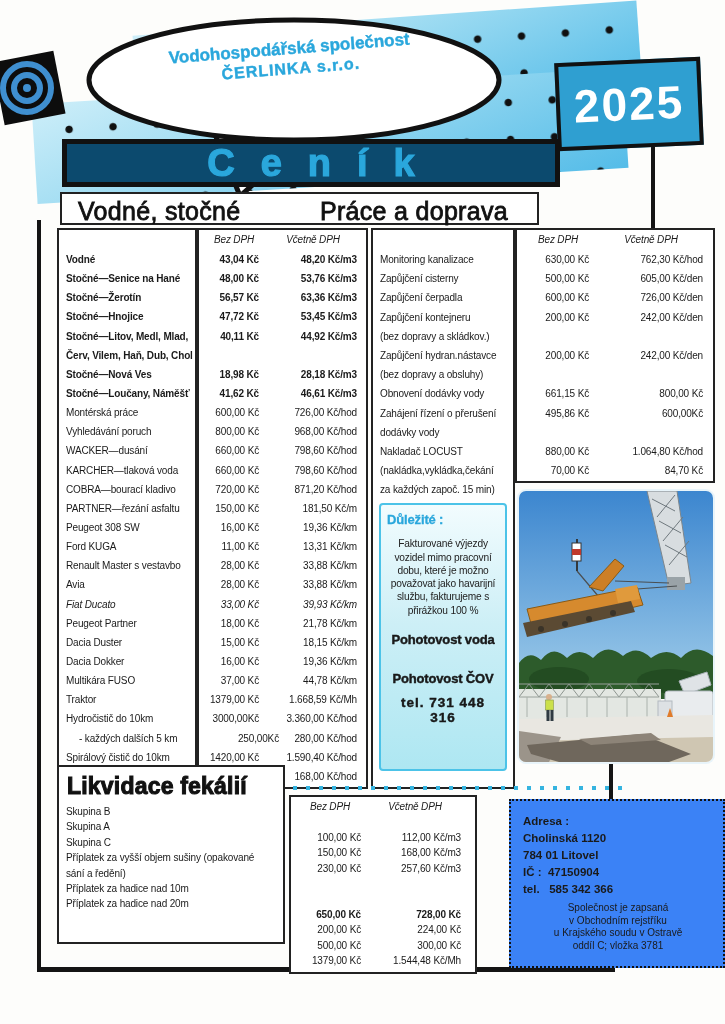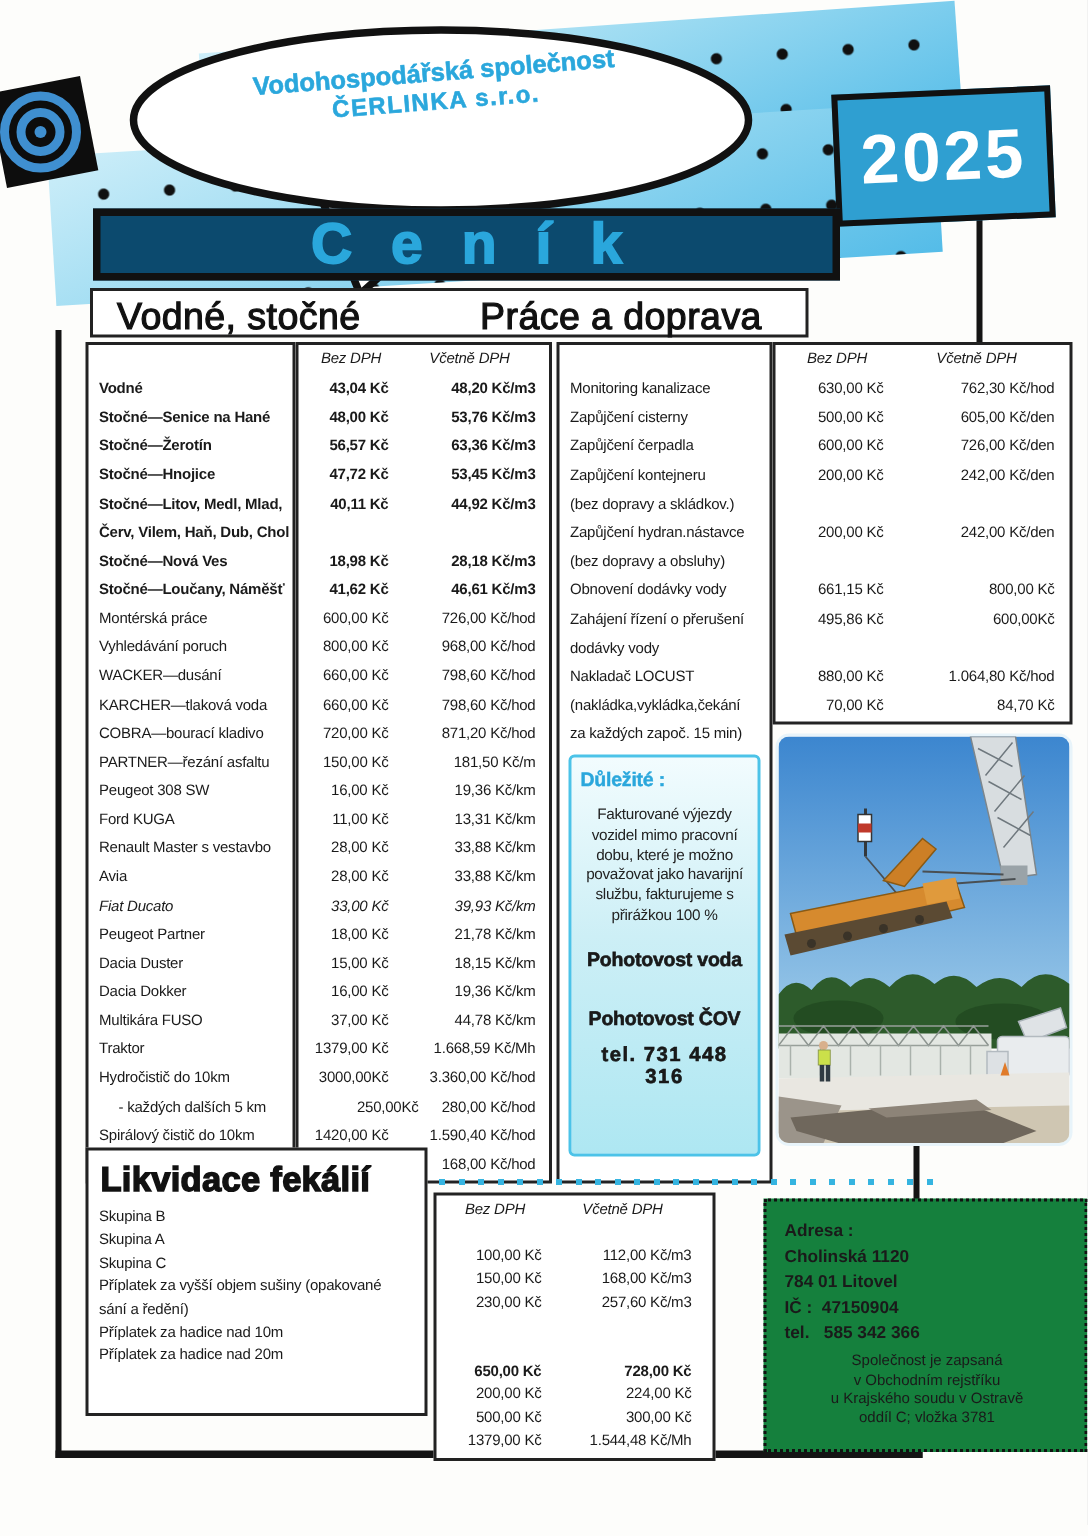--- a/index.html
+++ b/index.html
@@ -80,21 +80,21 @@
   #likv-title{padding:6px 0 4px 8px;font-size:23px;font-weight:900;color:#111;
       -webkit-text-stroke:1px #111;letter-spacing:.2px;white-space:nowrap;}
   #tBl .row,#tBv .row{height:15.4px;line-height:15.4px;font-size:10px;}
   #tBv .c1{width:70px;} #tBv .c2{padding-right:14px;}
   #tBv .vhead .c1{width:78px;}
   .row.vb .c1,.row.vb .c2{font-weight:900;}
   #tBv .spacerB{height:13px;}
 
   
   #address{left:509px;top:799px;width:200px;height:153px;border:2.5px dotted #111;
-      background:#15803d;padding:12px 0 0 12px;box-sizing:content-box;font-size:11.5px;}
+      background:#3b82f6;padding:12px 0 0 12px;box-sizing:content-box;font-size:11.5px;}
   #address .ln{font-weight:700;line-height:17px;white-space:pre;}
   #address .reg{margin-top:4px;text-align:center;font-size:10px;line-height:12.5px;
       font-weight:400;padding-right:10px;}
 </style>
 </head>
 <body>
 
 <div id="page">
 
   <div id="strip1" class="strip"></div>

